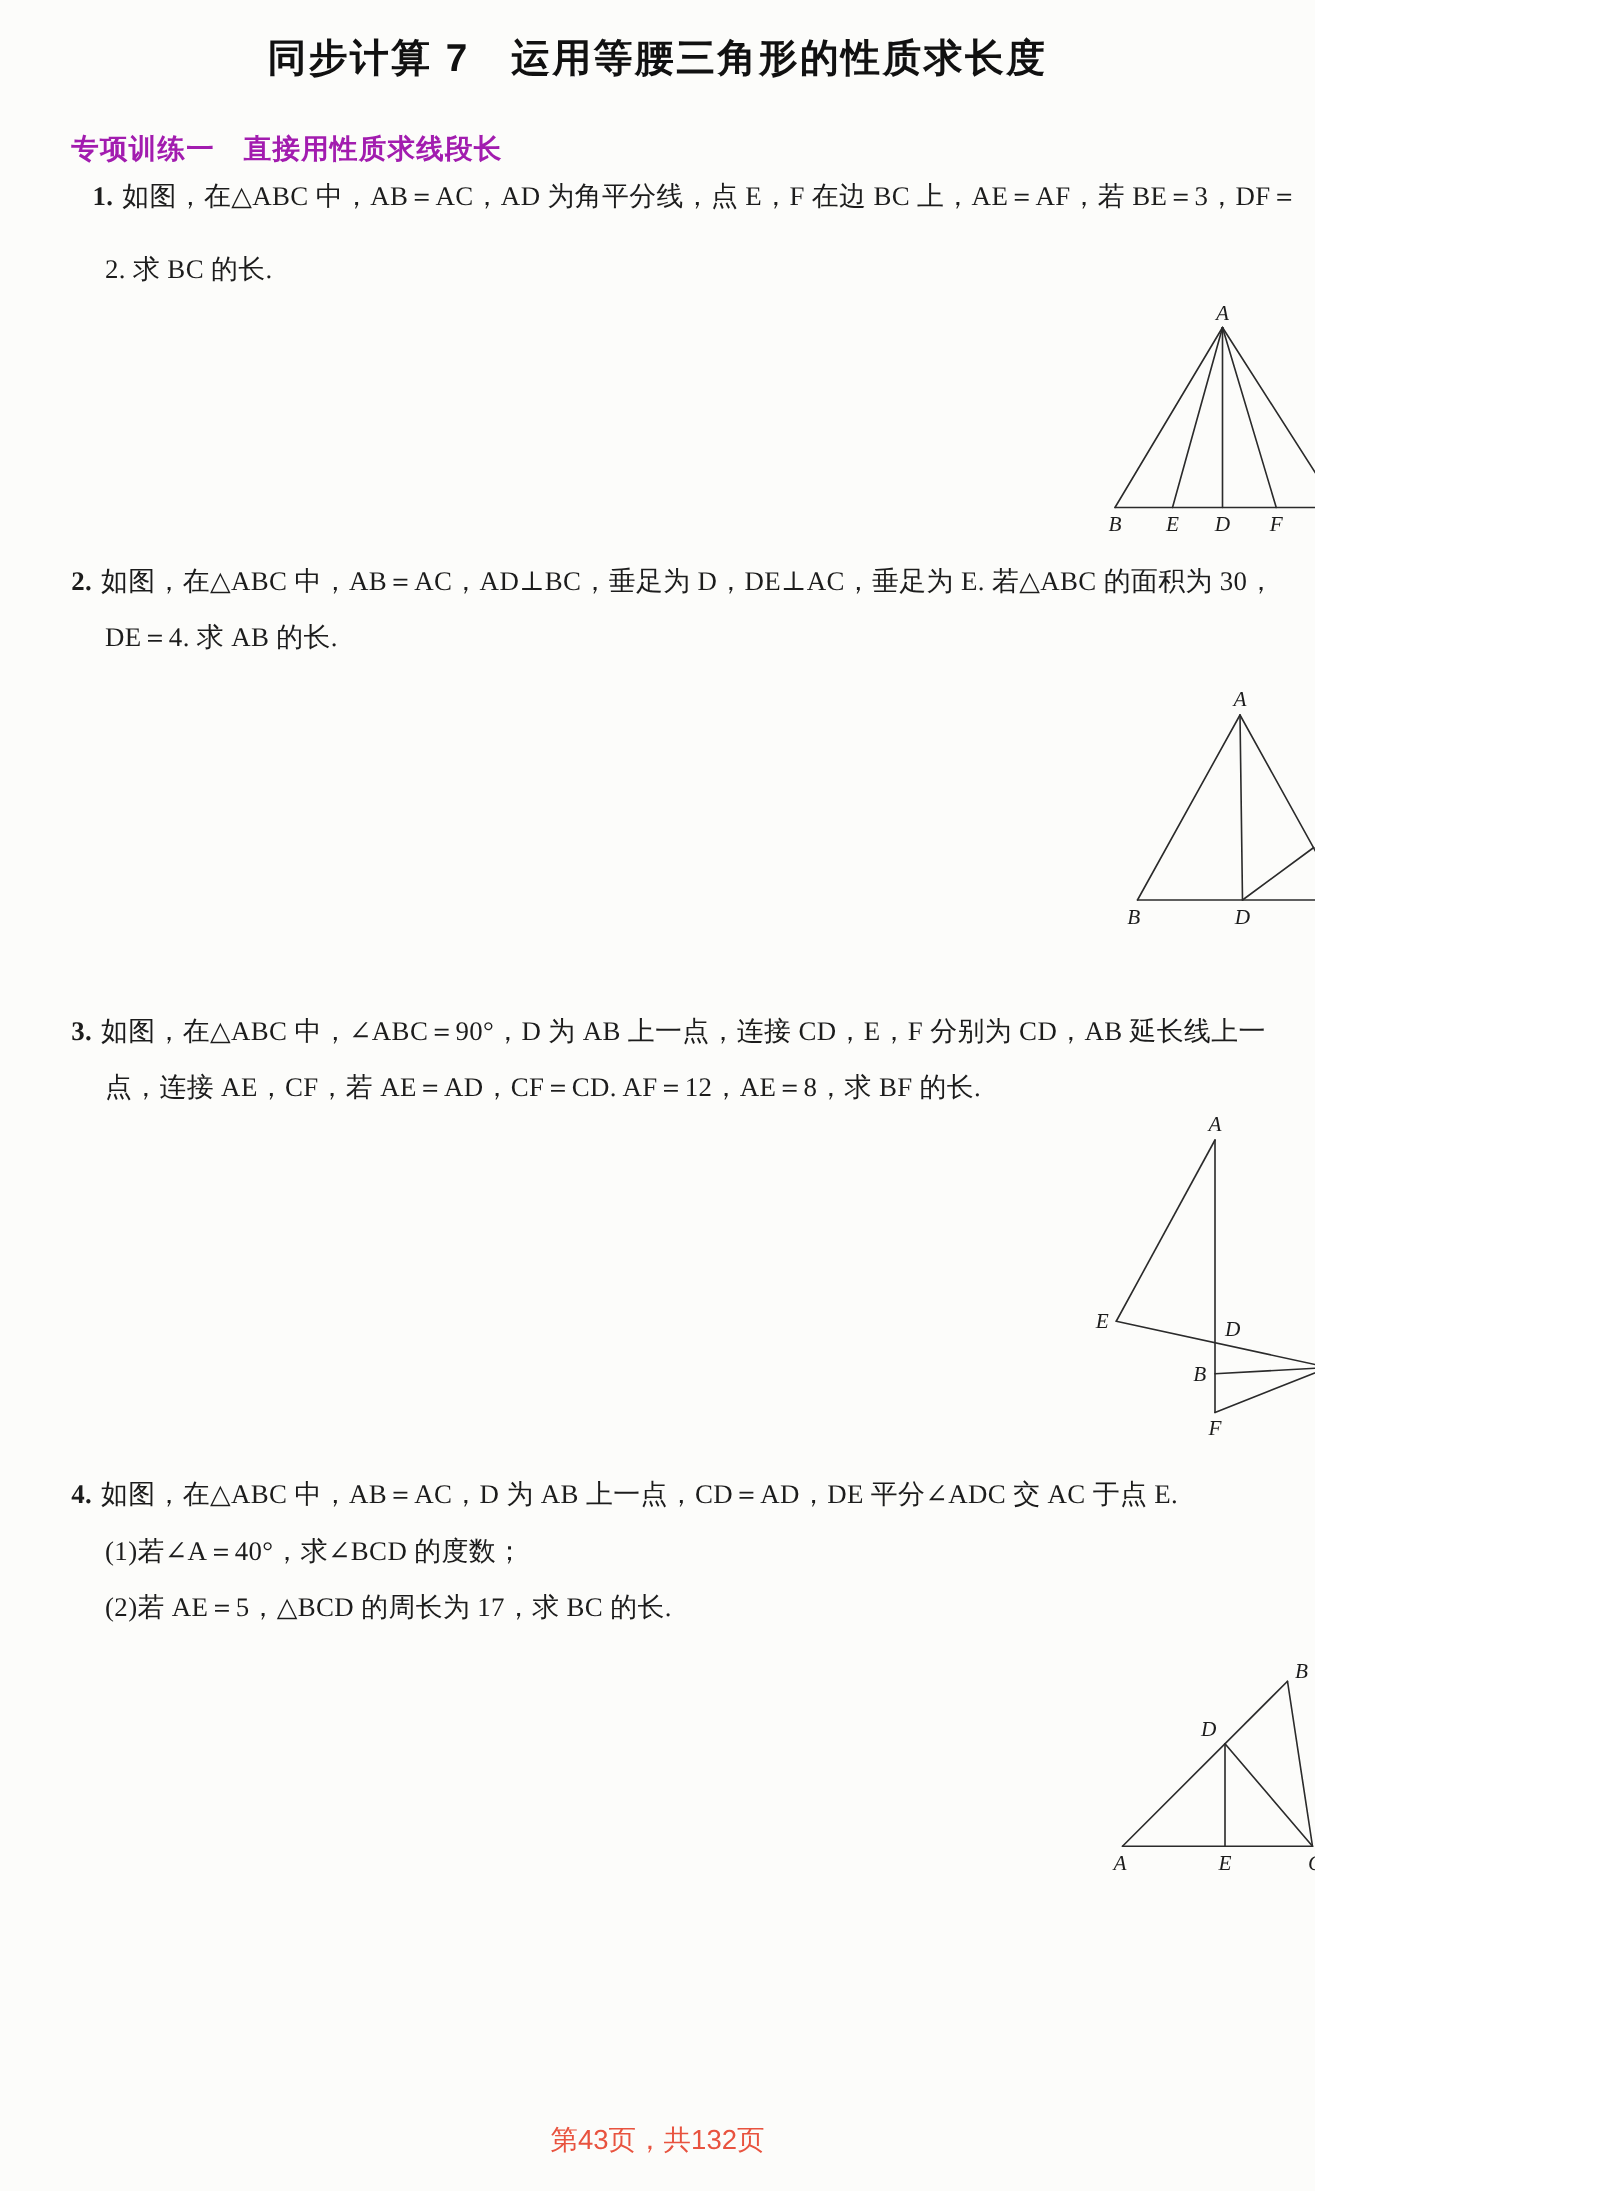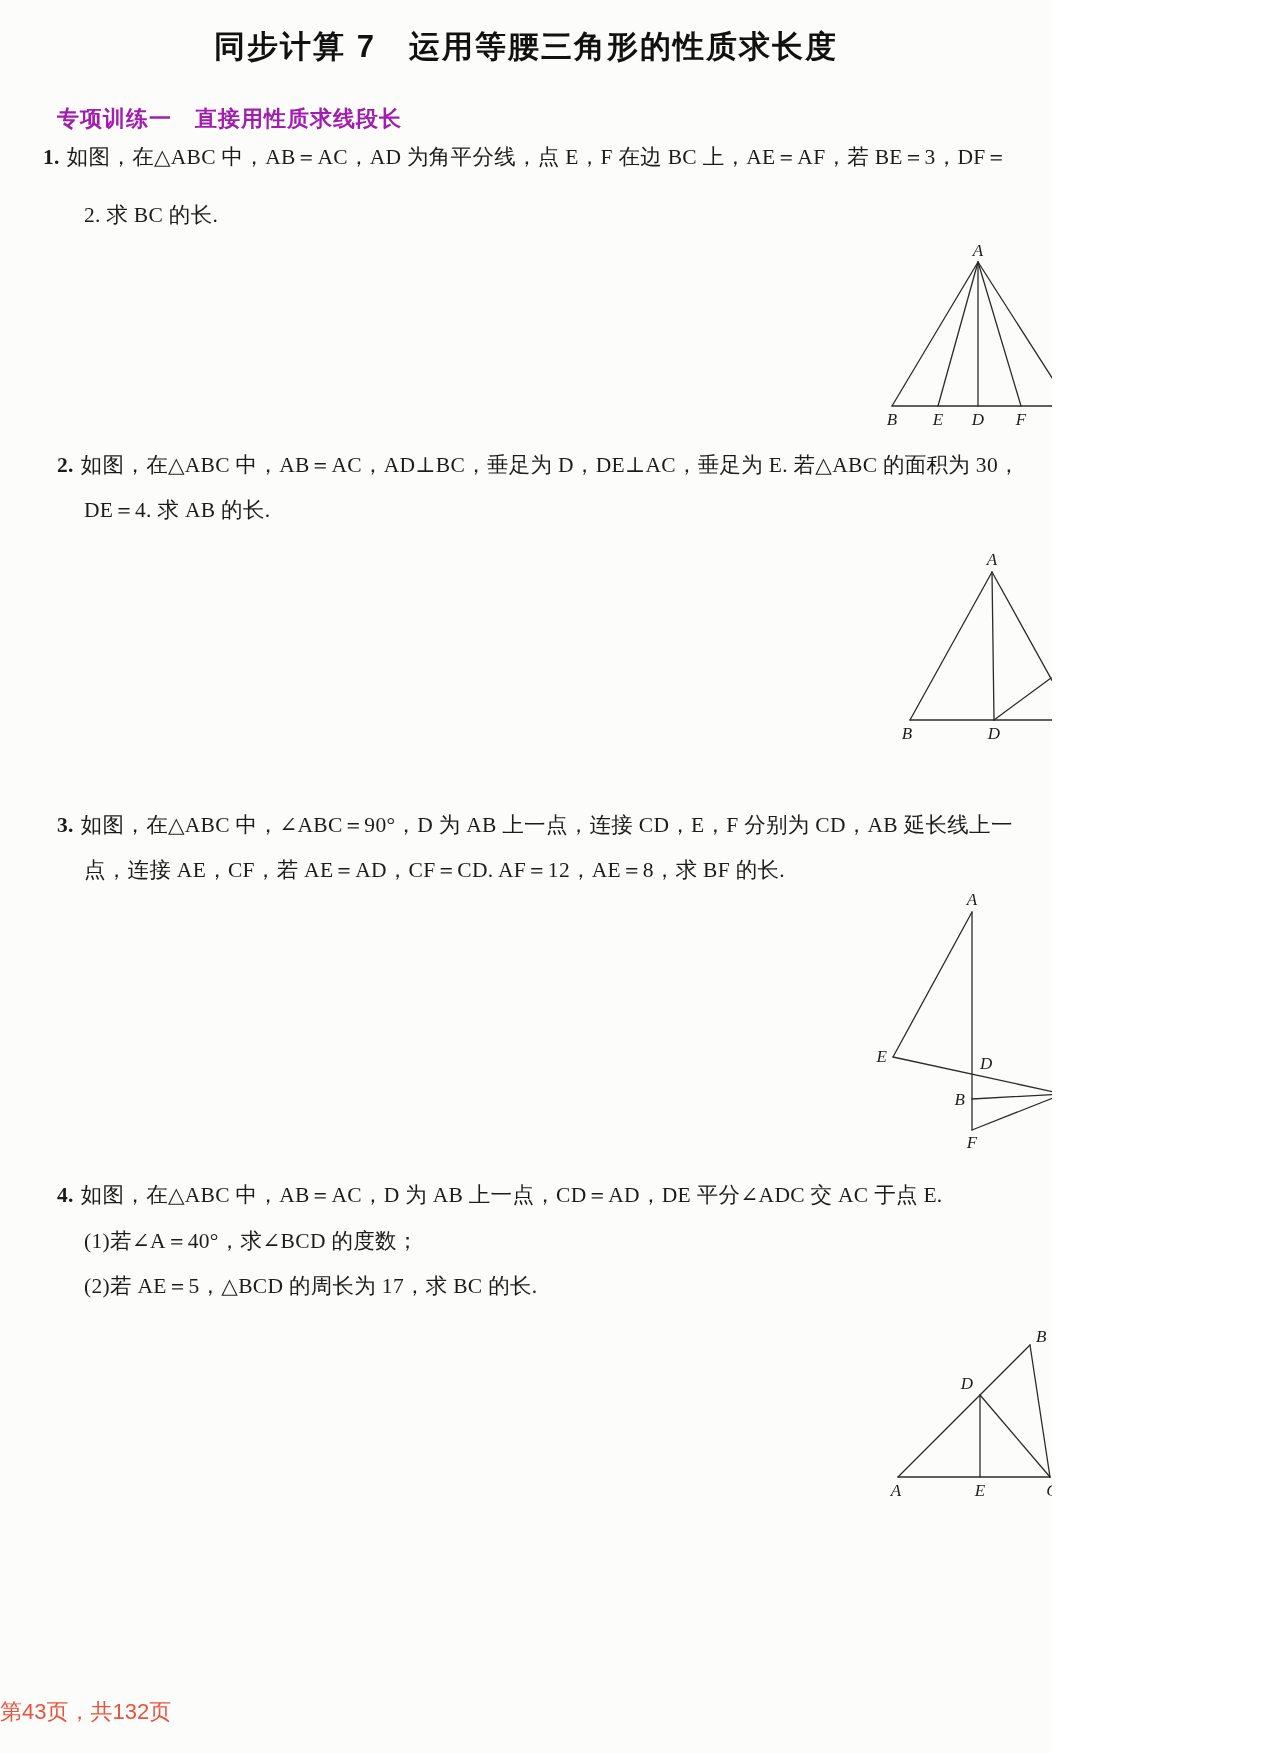--- a/index.html
+++ b/index.html
@@ -40,35 +40,36 @@
   .fig line {
     stroke: #2b2b2b; stroke-width: 1.3; stroke-linecap: round;
     fill: none;
   }
   .fig text {
     font-family: "Liberation Serif", "DejaVu Serif", serif;
     font-style: italic; font-size: 17px; fill: #1c1c1c;
   }
   .footer {
     position: absolute; top: 1697px; left: 0; width: 100%;
+    text-align: center;
     font-family: "Liberation Sans", "DejaVu Sans", sans-serif;
     font-size: 22px;
     color: #e8533f;
   }
 </style>
 </head>
 <body>
 
 <div class="page">
 
   <h1 class="title">同步计算 7　运用等腰三角形的性质求长度</h1>
 
   <div class="sec-heading" style="top:104px;left:57px;">专项训练一　直接用性质求线段长</div>
 
-  <div class="prob-line" style="top:142px;left:43px;text-align:center;"><span class="prob-num">1.</span><span>如图，在△ABC 中，AB＝AC，AD 为角平分线，点 E，F 在边 BC 上，AE＝AF，若 BE＝3，DF＝</span></div>
+  <div class="prob-line" style="top:142px;left:74px;text-align:center;"><span class="prob-num">1.</span><span>如图，在△ABC 中，AB＝AC，AD 为角平分线，点 E，F 在边 BC 上，AE＝AF，若 BE＝3，DF＝</span></div>
   <div class="prob-line" style="top:187px;left:84px;margin-top:13px;">2. 求 BC 的长.</div>
 
   <svg class="fig" style="top:244px;left:878px;" width="212" height="192" viewBox="0 0 212 192">
     <line x1="100" y1="18" x2="14" y2="162"></line>
     <line x1="100" y1="18" x2="192" y2="162"></line>
     <line x1="14" y1="162" x2="192" y2="162"></line>
     <line x1="100" y1="18" x2="60" y2="162"></line>
     <line x1="100" y1="18" x2="100" y2="162"></line>
     <line x1="100" y1="18" x2="143" y2="162"></line>
     <text x="100" y="12" text-anchor="middle">A</text>

